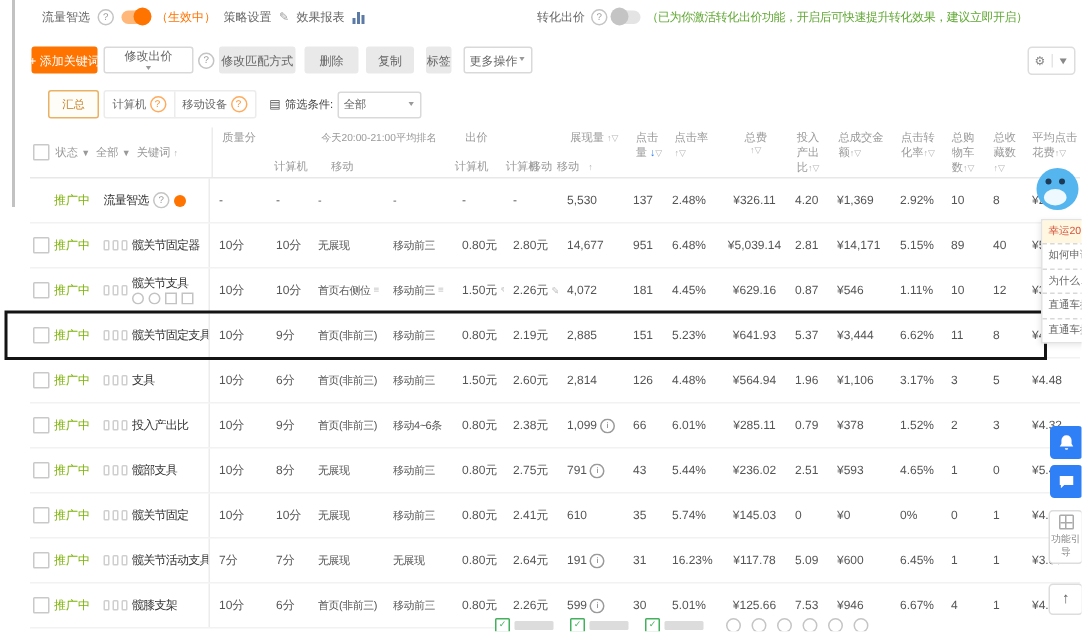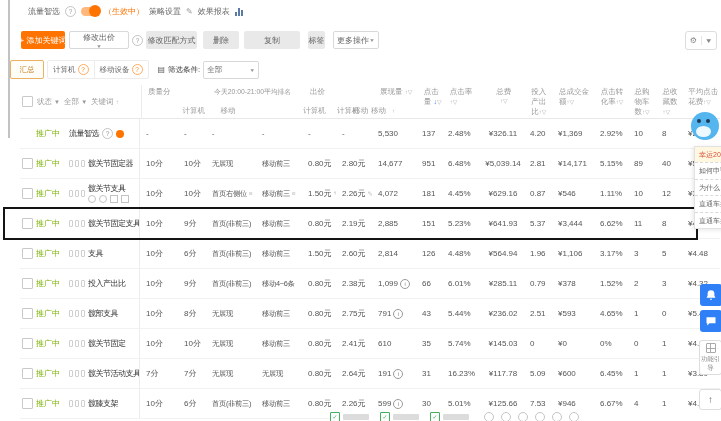--- a/index.html
+++ b/index.html
@@ -29,21 +29,21 @@
   .btn.gray{background:#e9e9e9;color:#666;}
   .sel{height:18px;border:1px solid #d9d9d9;border-radius:2px;background:#fff;color:#666;display:flex;align-items:center;
        justify-content:space-between;box-sizing:border-box;padding:0 3px;}
   .chev{font-size:6px;color:#999;transform:scaleY(.8);}
   .gearpill{position:absolute;right:4px;top:31px;width:30px;height:17px;border:1px solid #ddd;border-radius:3px;
        background:#fff;display:flex;align-items:center;}
   .gearpill span{flex:1;text-align:center;font-size:8px;color:#888;}
   .gearpill span:first-child{border-right:1px solid #e5e5e5;}
 
   
-  .tabsrow{position:absolute;left:10px;top:60px;height:19px;display:flex;align-items:center;font-size:7.5px;}
+  .tabsrow{position:absolute;left:32px;top:60px;height:19px;display:flex;align-items:center;font-size:7.5px;}
   .tab-sum{width:34px;height:19px;border:1px solid #eab164;border-radius:2px;color:#c07a1d;background:#fffdf7;
        display:flex;align-items:center;justify-content:center;box-sizing:border-box;}
   .tab-grp{margin-left:3px;height:19px;border:1px solid #ececec;border-radius:2px;display:flex;align-items:center;box-sizing:border-box;}
   .tab-grp .titem{display:flex;align-items:center;gap:2px;padding:0 5px;color:#666;height:100%;}
   .tab-grp .titem + .titem{border-left:1px solid #ececec;}
   .q.or{border-color:#ffab5e;color:#ff8a1e;}
   .filter{display:flex;align-items:center;gap:3px;margin-left:9px;color:#444;}
   .gridicon{font-size:8px;color:#555;}
   .filter .sel{width:56px;}
 
@@ -126,31 +126,37 @@
     <span class="orange-t">（生效中）</span>
     <span>策略设置</span>
     <span class="pencil">✎</span>
     <span>效果报表</span>
     <span class="bars">
         <i></i>
         <i></i>
         <i></i>
       </span>
   </div>
+  <div class="tb-right">
+    <span>转化出价</span>
+    <span class="q">?</span>
+    <span class="tg off"></span>
+    <span class="green-t">（已为你激活转化出价功能，开启后可快速提升转化效果，建议立即开启）</span>
+  </div>
 
   <div class="toolbar">
     <div class="btn primary">+ 添加关键词</div>
     <div class="sel" style="width:60px;margin-right:3px;flex-direction:column;">
       <span>修改出价</span>
       <span class="chev">▼</span>
     </div>
     <span class="q" style="margin-right:3px;">?</span>
     <div class="btn gray" style="width:51px;margin-right:6px;">修改匹配方式</div>
     <div class="btn gray" style="width:36px;margin-right:5px;">删除</div>
-    <div class="btn gray" style="width:56px;margin-right:8px;">复制</div>
+    <div class="btn gray" style="width:32px;margin-right:8px;">复制</div>
     <div class="btn gray" style="width:17px;margin-right:8px;">标签</div>
     <div class="sel" style="width:46px;">
       <span>更多操作</span>
       <span class="chev">▼</span>
     </div>
   </div>
   <div class="gearpill">
     <span>⚙</span>
     <span class="chev">▼</span>
   </div>

